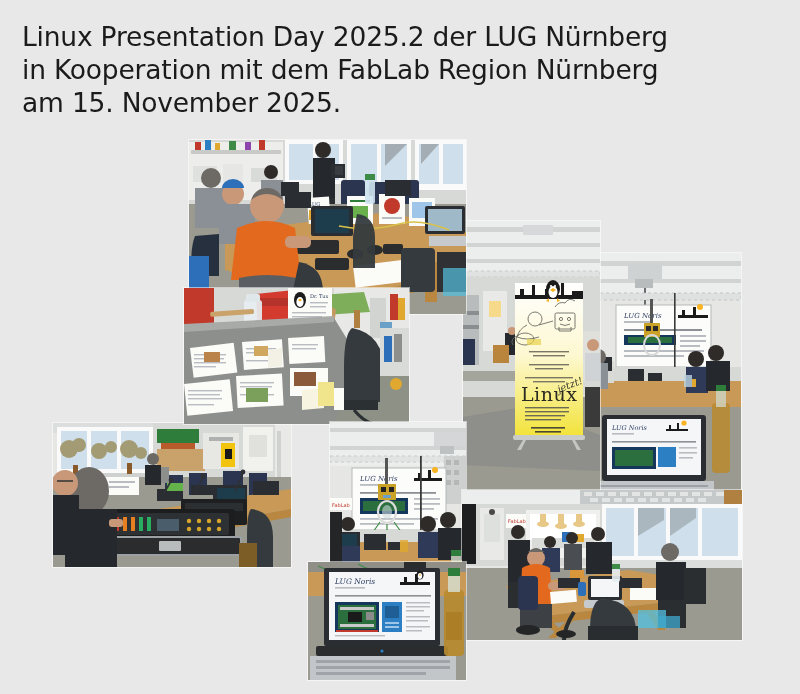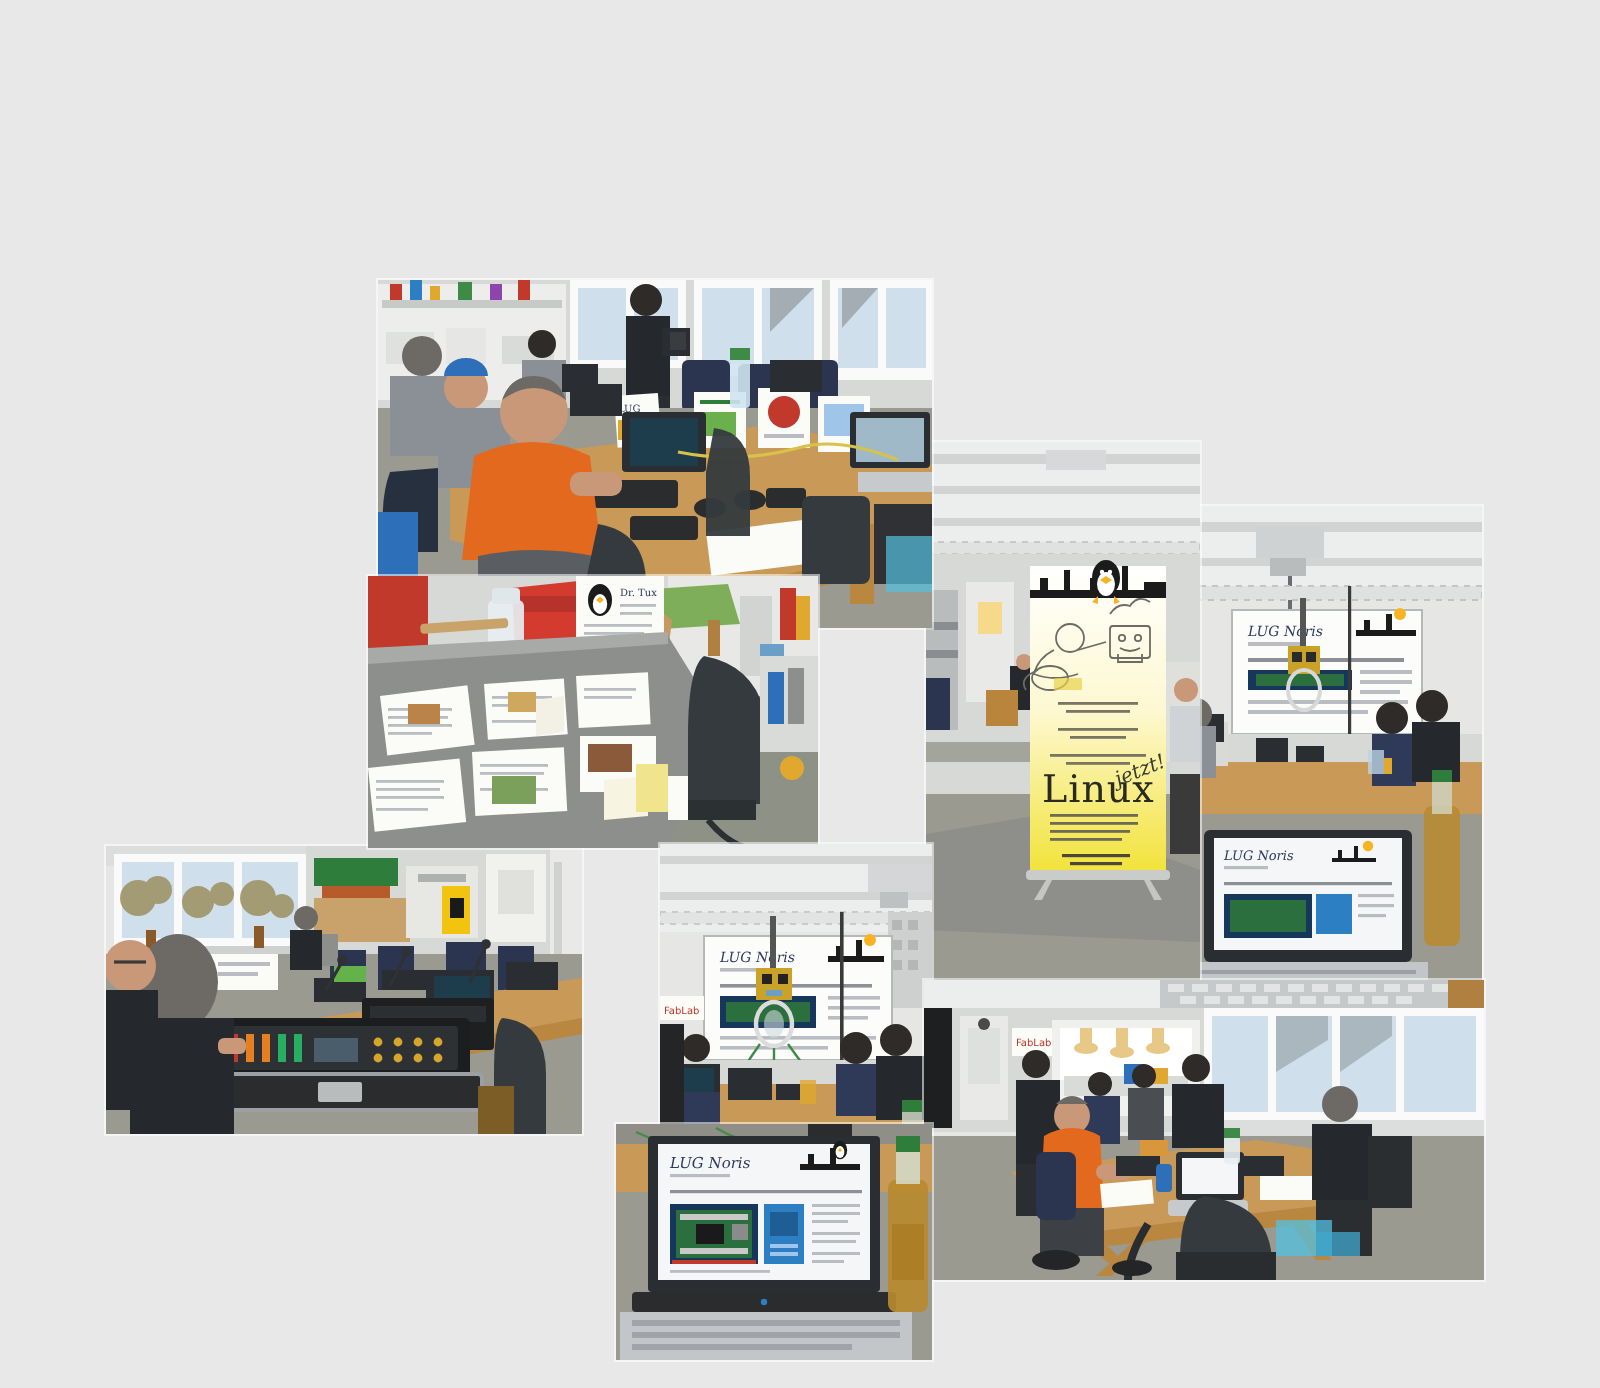--- a/index.html
+++ b/index.html
@@ -61,20 +61,23 @@
   .tux{fill:#1b1b1b;}
   .tuxb{fill:#f7b321;}
   .pcb{fill:#16375c;}
   .carpet{fill:#8e8e8a;}
 </style>
 </head>
 <body style="background: rgb(232, 232, 232);">
 
 <div id="page">
 
+  <div id="heading" style="color: rgb(27, 27, 27);">Linux Presentation Day 2025.2 der LUG Nürnberg
+in Kooperation mit dem FabLab Region Nürnberg
+am 15. November 2025.</div>
 
   <div id="collage">
 
     <div class="photo" style="left:588px;top:253px;width:153px;height:257px;z-index:3;" aria-label="Vortragsraum mit Beamer, Leinwand mit LUG-Noris-Folie und aufgehängtem Gerät">
       <svg viewBox="0 0 153 257" preserveAspectRatio="none">
         <rect width="153" height="257" class="wall"></rect>
         <rect y="0" width="153" height="46" class="ceil"></rect>
         <rect y="8" width="153" height="5" class="beam"></rect>
         <rect y="26" width="153" height="4" class="beam"></rect>
         <rect x="40" y="10" width="34" height="16" fill="#cfd2d3"></rect>

